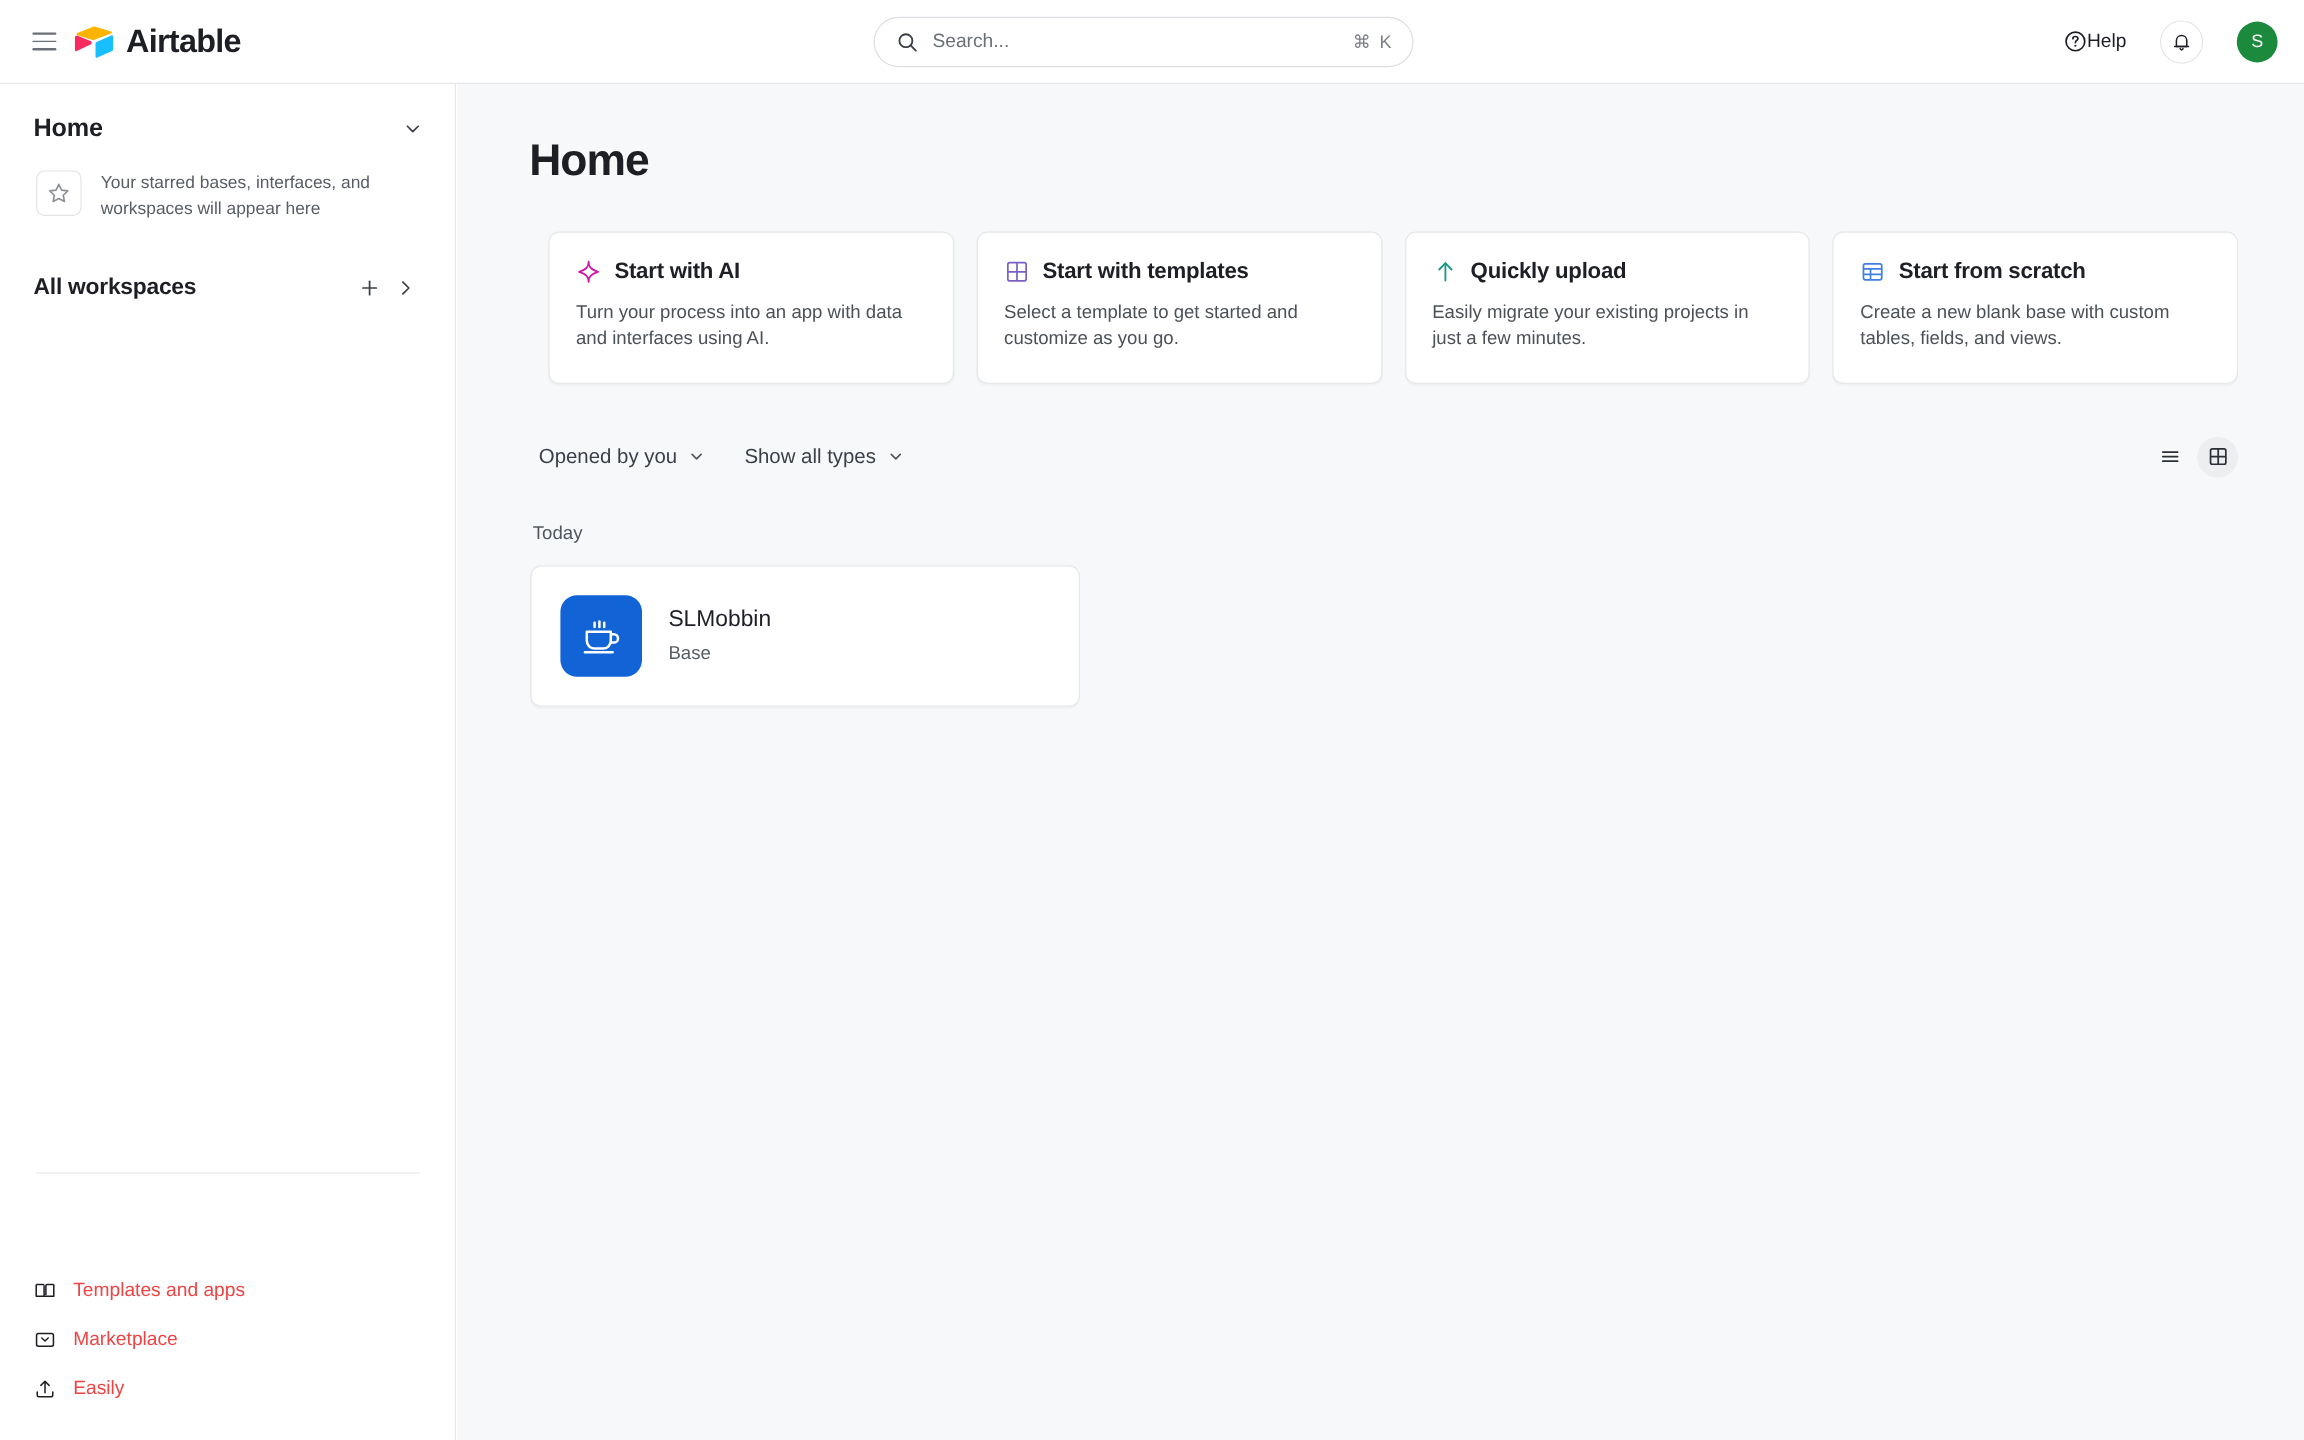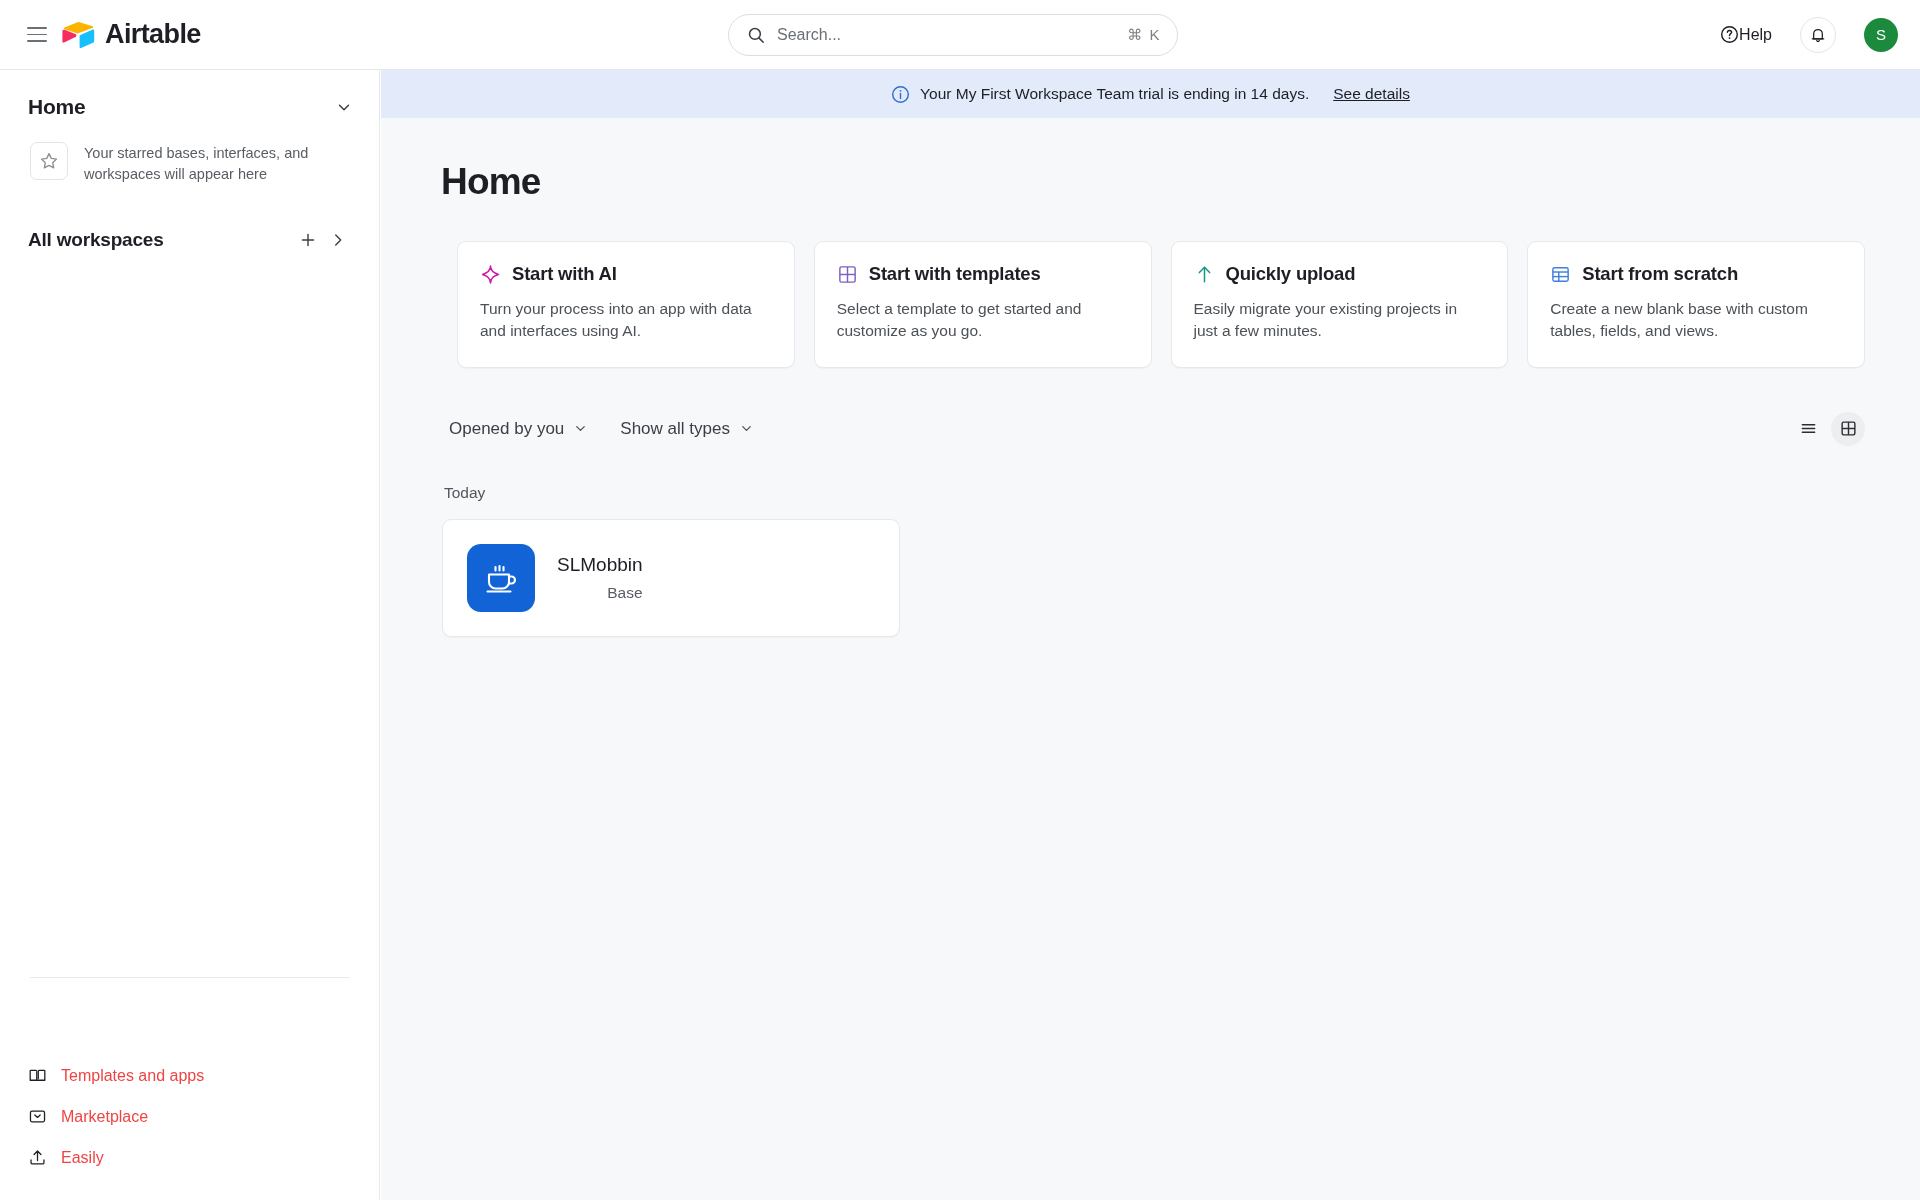--- a/index.html
+++ b/index.html
@@ -377,21 +377,21 @@
     box-shadow: 0 1px 1px rgba(0,0,0,0.03);
   }
   .base-thumb {
     width: 68px; height: 68px;
     border-radius: 14px;
     background: #1263d6;
     display: flex; align-items: center; justify-content: center;
     flex: none;
   }
   .base-thumb svg { width: 38px; height: 38px; color: #ffffff; }
-  .base-meta { display: flex; flex-direction: column; gap: 8px; align-items: flex-end; }
+  .base-meta { display: flex; flex-direction: column; gap: 8px; }
   .base-name {
     font-size: 19px;
     font-weight: 400;
     color: #1d1f25;
   }
   .base-type {
     font-size: 15.5px;
     color: #585d64;
   }
 </style>
@@ -509,29 +509,20 @@
         <path d="M3.2 12.6 L3.2 15.4 C3.2 16.2 3.8 16.8 4.6 16.8 L15.4 16.8 C16.2 16.8 16.8 16.2 16.8 15.4 L16.8 12.6" stroke-linecap="round" stroke-linejoin="round"></path>
       </svg>
       <span>Easily</span>
     </div>
 
   </div>
 </div>
 
 <div class="main">
 
-  <div class="trial-banner">
-    <svg class="info-icon" viewBox="0 0 20 20" fill="none" stroke="currentColor" stroke-width="1.5">
-      <circle cx="10" cy="10" r="8.2"></circle>
-      <line x1="10" y1="9" x2="10" y2="14.2" stroke-linecap="round"></line>
-      <circle cx="10" cy="6.1" r="0.95" fill="currentColor" stroke="none"></circle>
-    </svg>
-    <span>Your My First Workspace Team trial is ending in 14 days.</span>
-    <span class="see-details">See details</span>
-  </div>
 
   <h1 class="page-title">Home</h1>
 
   <div class="cards-row">
 
     <div class="action-card">
       <div class="card-head">
         <svg viewBox="0 0 22 22" fill="none" stroke="#d414a8" stroke-width="1.55">
           <path d="M11 2.2 C11 6.3 12.6 8.9 19.3 11 C12.6 13.1 11 15.7 11 19.8 C11 15.7 9.4 13.1 2.7 11 C9.4 8.9 11 6.3 11 2.2 Z" stroke-linejoin="round"></path>
         </svg>

